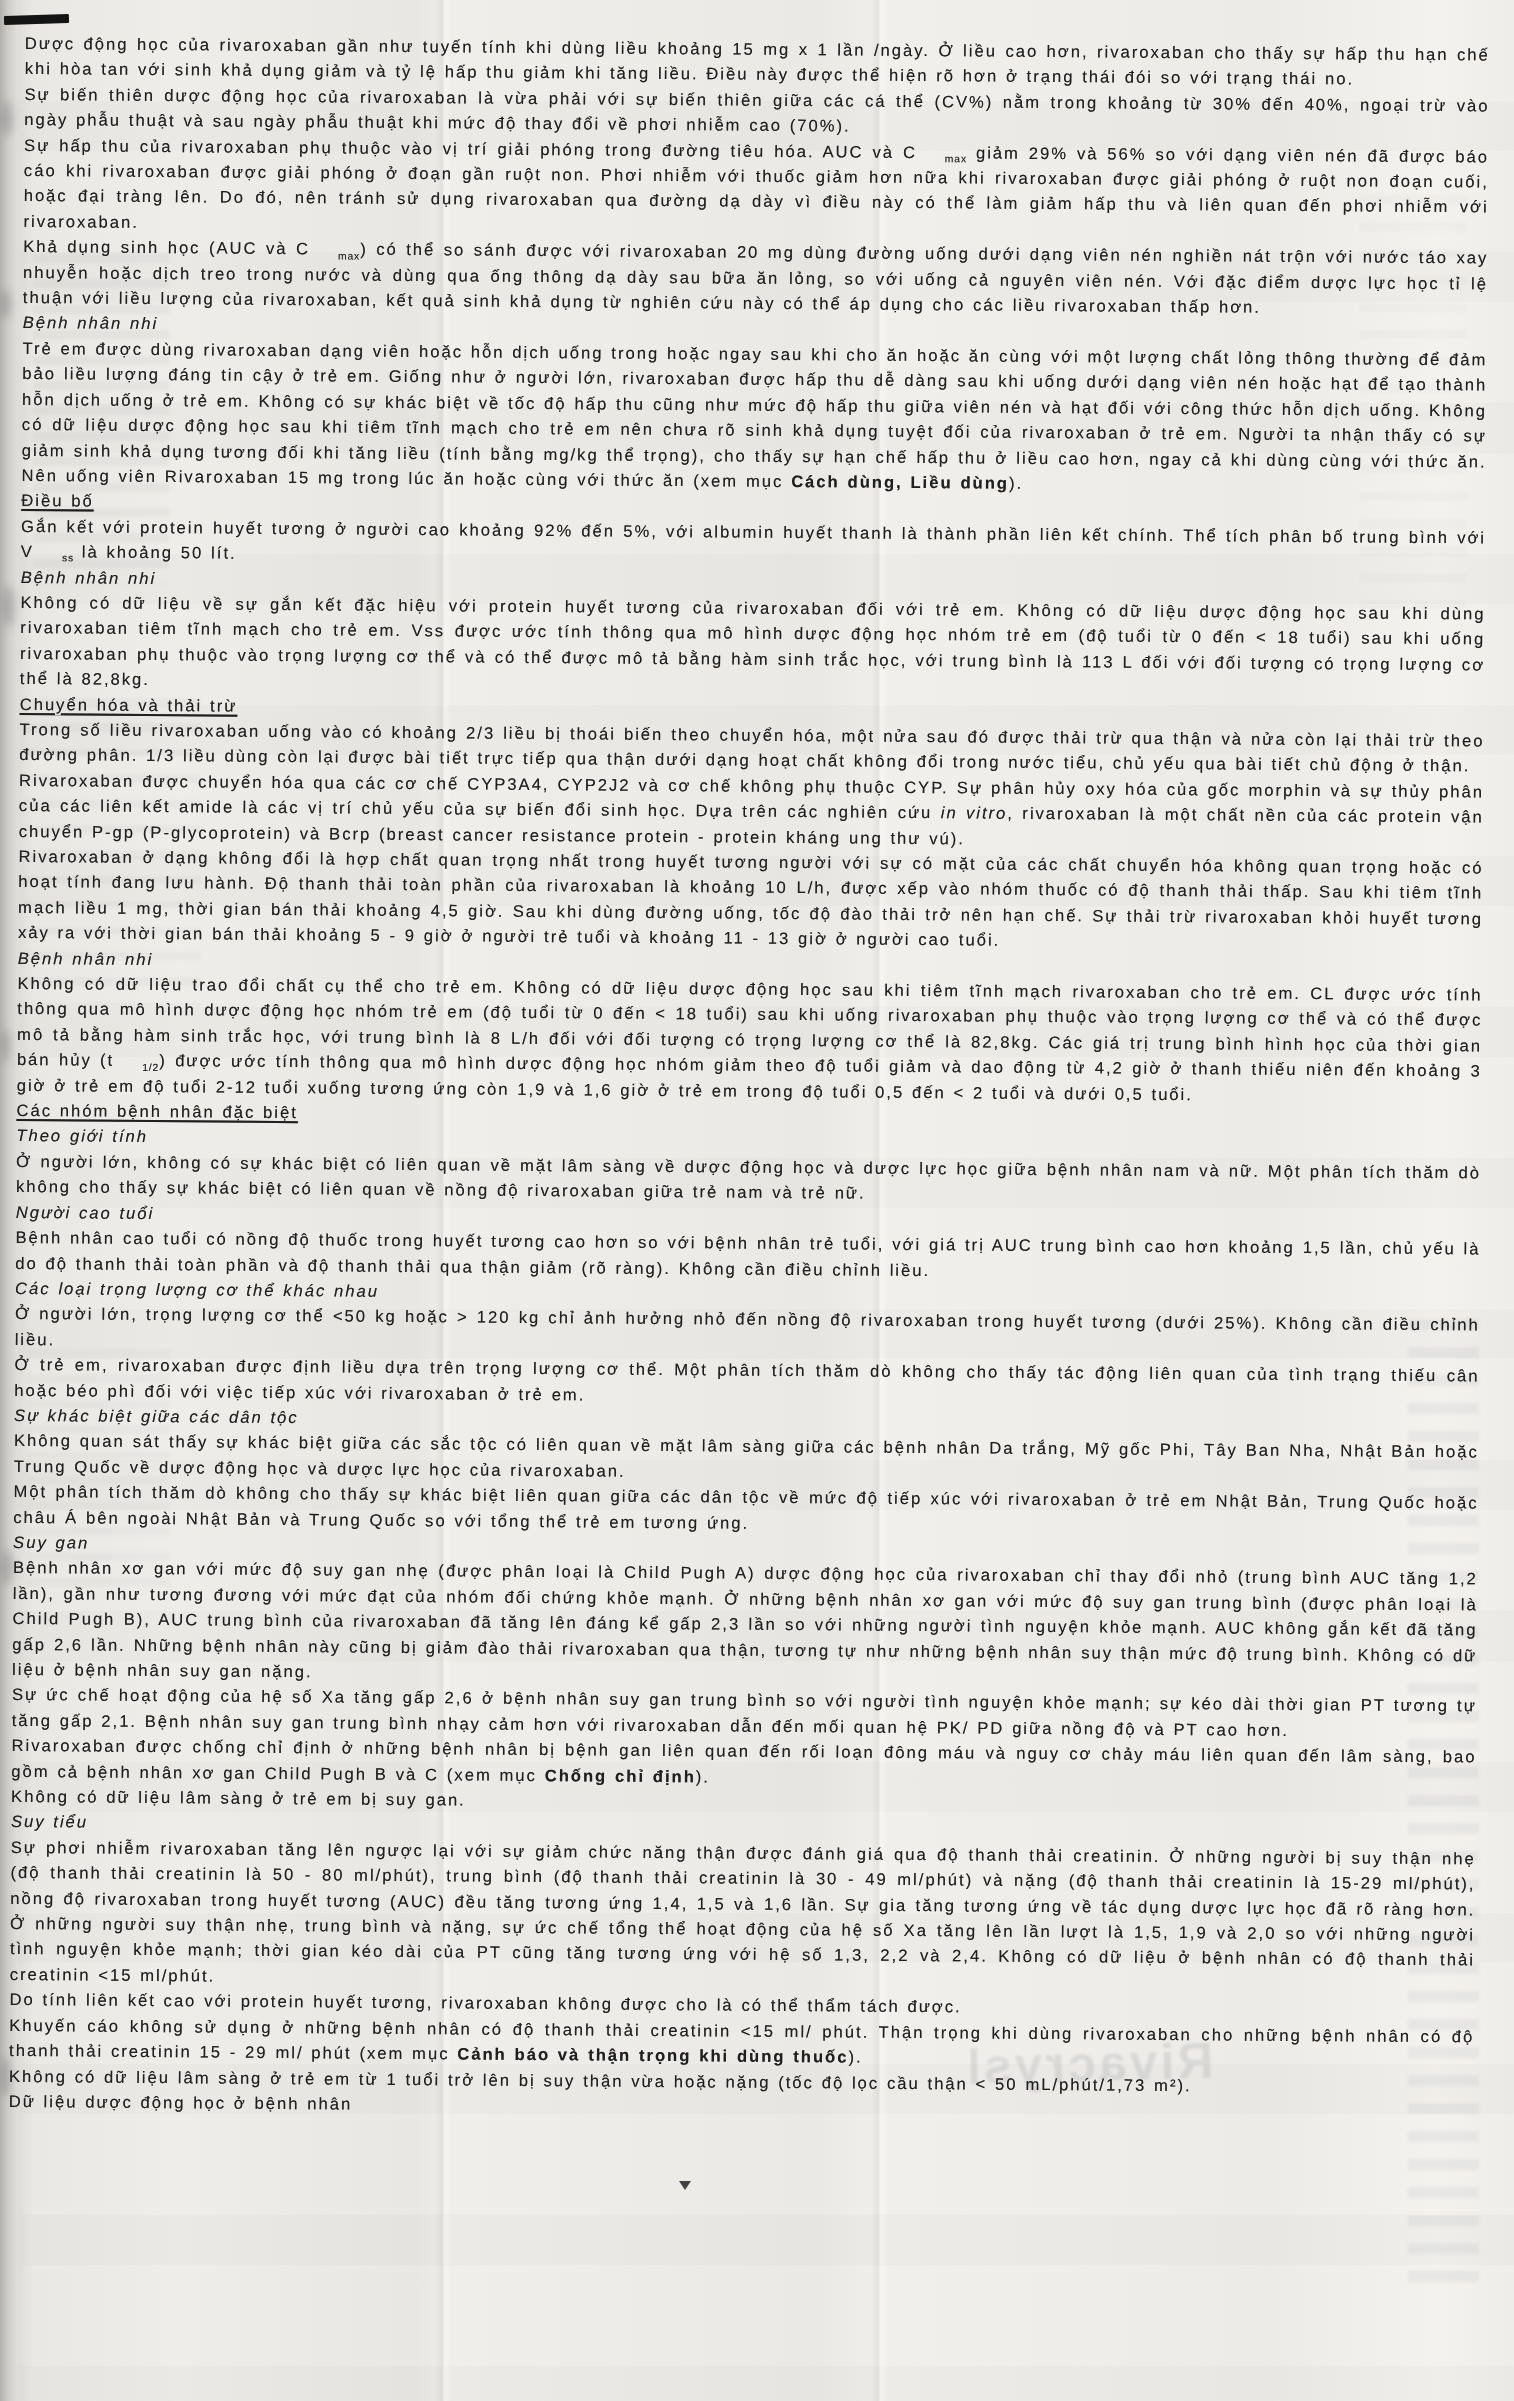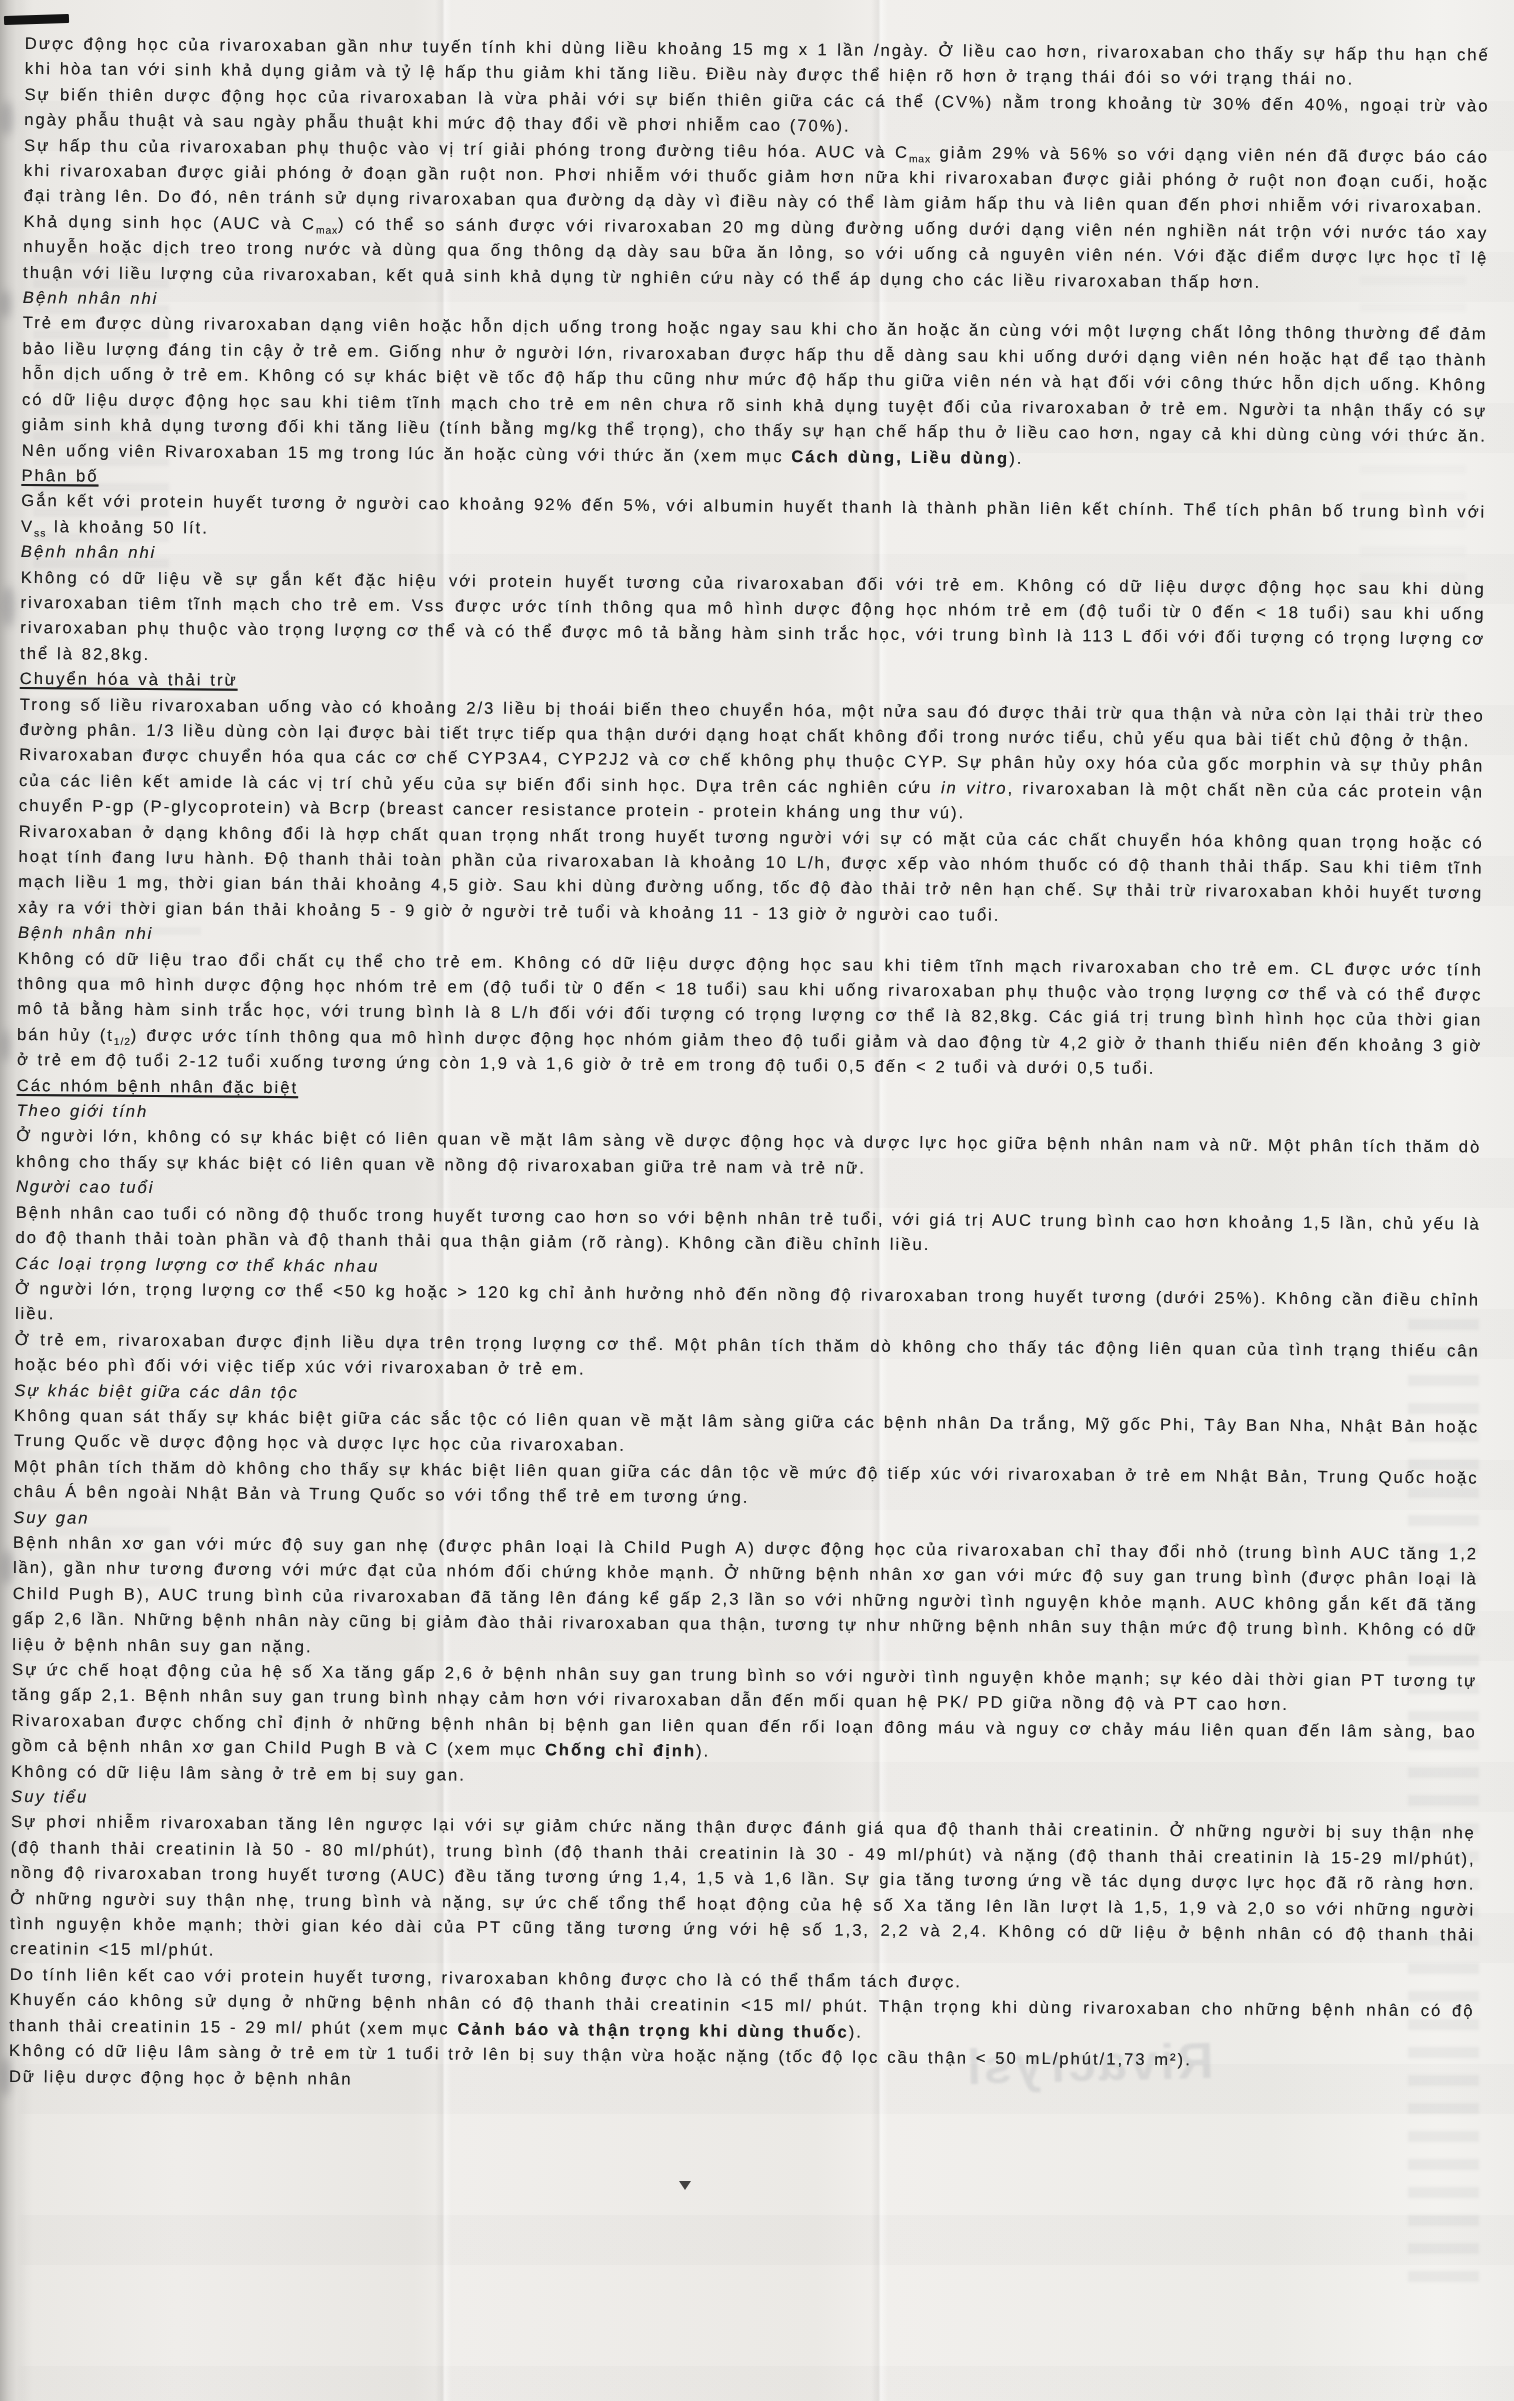--- a/index.html
+++ b/index.html
@@ -61,21 +61,21 @@
     text-shadow:0 0 0.4px rgba(25,25,25,0.55);
   }
   .doc p{margin:0;}
   .doc .h-underline{
     text-decoration:underline;
     text-decoration-thickness:1.5px;
     text-underline-offset:3px;
     text-align:left;
   }
   .doc .h-italic{font-style:italic;text-align:left;}
-  .doc sub{font-size:0.62em;letter-spacing:0.9px;line-height:0;}
+  .doc sub{font-size:0.62em;letter-spacing:0.9px;line-height:0;margin-left:28px;}
 </style>
 </head>
 <body>
 
 <div class="h-bands"></div>
 <div class="crease c1"></div>
 <div class="crease c2"></div>
 <div class="edge-left"></div>
 <div class="edge-blob" style="left:1.2px;top:101px;width:12px;height:35px;"></div>
 <div class="edge-blob" style="left:0px;top:290px;width:10.6px;height:28px;"></div>
@@ -92,21 +92,21 @@
 <div class="watermark">Rivacrysl</div>
 <div class="speck"></div>
 
 <div class="doc">
     <p class="blk body"><span>Dược động học của rivaroxaban gần như tuyến tính khi dùng liều khoảng 15 mg x 1 lần /ngày. Ở liều cao hơn, rivaroxaban cho thấy sự hấp thu hạn chế khi hòa tan với sinh khả dụng giảm và tỷ lệ hấp thu giảm khi tăng liều. Điều này được thể hiện rõ hơn ở trạng thái đói so với trạng thái no.</span></p>
     <p class="blk body"><span>Sự biến thiên dược động học của rivaroxaban là vừa phải với sự biến thiên giữa các cá thể (CV%) nằm trong khoảng từ 30% đến 40%, ngoại trừ vào ngày phẫu thuật và sau ngày phẫu thuật khi mức độ thay đổi về phơi nhiễm cao (70%).</span></p>
     <p class="blk body"><span>Sự hấp thu của rivaroxaban phụ thuộc vào vị trí giải phóng trong đường tiêu hóa. AUC và C</span><sub>max</sub><span> giảm 29% và 56% so với dạng viên nén đã được báo cáo khi rivaroxaban được giải phóng ở đoạn gần ruột non. Phơi nhiễm với thuốc giảm hơn nữa khi rivaroxaban được giải phóng ở ruột non đoạn cuối, hoặc đại tràng lên. Do đó, nên tránh sử dụng rivaroxaban qua đường dạ dày vì điều này có thể làm giảm hấp thu và liên quan đến phơi nhiễm với rivaroxaban.</span></p>
     <p class="blk body"><span>Khả dụng sinh học (AUC và C</span><sub>max</sub><span>) có thể so sánh được với rivaroxaban 20 mg dùng đường uống dưới dạng viên nén nghiền nát trộn với nước táo xay nhuyễn hoặc dịch treo trong nước và dùng qua ống thông dạ dày sau bữa ăn lỏng, so với uống cả nguyên viên nén. Với đặc điểm dược lực học tỉ lệ thuận với liều lượng của rivaroxaban, kết quả sinh khả dụng từ nghiên cứu này có thể áp dụng cho các liều rivaroxaban thấp hơn.</span></p>
     <p class="blk h-italic"><span>Bệnh nhân nhi</span></p>
     <p class="blk body"><span>Trẻ em được dùng rivaroxaban dạng viên hoặc hỗn dịch uống trong hoặc ngay sau khi cho ăn hoặc ăn cùng với một lượng chất lỏng thông thường để đảm bảo liều lượng đáng tin cậy ở trẻ em. Giống như ở người lớn, rivaroxaban được hấp thu dễ dàng sau khi uống dưới dạng viên nén hoặc hạt để tạo thành hỗn dịch uống ở trẻ em. Không có sự khác biệt về tốc độ hấp thu cũng như mức độ hấp thu giữa viên nén và hạt đối với công thức hỗn dịch uống. Không có dữ liệu dược động học sau khi tiêm tĩnh mạch cho trẻ em nên chưa rõ sinh khả dụng tuyệt đối của rivaroxaban ở trẻ em. Người ta nhận thấy có sự giảm sinh khả dụng tương đối khi tăng liều (tính bằng mg/kg thể trọng), cho thấy sự hạn chế hấp thu ở liều cao hơn, ngay cả khi dùng cùng với thức ăn. Nên uống viên Rivaroxaban 15 mg trong lúc ăn hoặc cùng với thức ăn (xem mục </span><span style="font-weight: bold;">Cách dùng, Liều dùng</span><span>).</span></p>
-    <p class="blk h-underline"><span>Phân bố</span></p>
+    <p class="blk h-underline"><span>Điều bố</span></p>
     <p class="blk body"><span>Gắn kết với protein huyết tương ở người cao khoảng 92% đến 5%, với albumin huyết thanh là thành phần liên kết chính. Thể tích phân bố trung bình với V</span><sub>ss</sub><span> là khoảng 50 lít.</span></p>
     <p class="blk h-italic"><span>Bệnh nhân nhi</span></p>
     <p class="blk body"><span>Không có dữ liệu về sự gắn kết đặc hiệu với protein huyết tương của rivaroxaban đối với trẻ em. Không có dữ liệu dược động học sau khi dùng rivaroxaban tiêm tĩnh mạch cho trẻ em. Vss được ước tính thông qua mô hình dược động học nhóm trẻ em (độ tuổi từ 0 đến &lt; 18 tuổi) sau khi uống rivaroxaban phụ thuộc vào trọng lượng cơ thể và có thể được mô tả bằng hàm sinh trắc học, với trung bình là 113 L đối với đối tượng có trọng lượng cơ thể là 82,8kg.</span></p>
     <p class="blk h-underline"><span>Chuyển hóa và thải trừ</span></p>
     <p class="blk body"><span>Trong số liều rivaroxaban uống vào có khoảng 2/3 liều bị thoái biến theo chuyển hóa, một nửa sau đó được thải trừ qua thận và nửa còn lại thải trừ theo đường phân. 1/3 liều dùng còn lại được bài tiết trực tiếp qua thận dưới dạng hoạt chất không đổi trong nước tiểu, chủ yếu qua bài tiết chủ động ở thận.</span></p>
     <p class="blk body"><span>Rivaroxaban được chuyển hóa qua các cơ chế CYP3A4, CYP2J2 và cơ chế không phụ thuộc CYP. Sự phân hủy oxy hóa của gốc morphin và sự thủy phân của các liên kết amide là các vị trí chủ yếu của sự biến đổi sinh học. Dựa trên các nghiên cứu </span><span style="font-style: italic;">in vitro</span><span>, rivaroxaban là một chất nền của các protein vận chuyển P-gp (P-glycoprotein) và Bcrp (breast cancer resistance protein - protein kháng ung thư vú).</span></p>
     <p class="blk body"><span>Rivaroxaban ở dạng không đổi là hợp chất quan trọng nhất trong huyết tương người với sự có mặt của các chất chuyển hóa không quan trọng hoặc có hoạt tính đang lưu hành. Độ thanh thải toàn phần của rivaroxaban là khoảng 10 L/h, được xếp vào nhóm thuốc có độ thanh thải thấp. Sau khi tiêm tĩnh mạch liều 1 mg, thời gian bán thải khoảng 4,5 giờ. Sau khi dùng đường uống, tốc độ đào thải trở nên hạn chế. Sự thải trừ rivaroxaban khỏi huyết tương xảy ra với thời gian bán thải khoảng 5 - 9 giờ ở người trẻ tuổi và khoảng 11 - 13 giờ ở người cao tuổi.</span></p>
     <p class="blk h-italic"><span>Bệnh nhân nhi</span></p>
     <p class="blk body"><span>Không có dữ liệu trao đổi chất cụ thể cho trẻ em. Không có dữ liệu dược động học sau khi tiêm tĩnh mạch rivaroxaban cho trẻ em. CL được ước tính thông qua mô hình dược động học nhóm trẻ em (độ tuổi từ 0 đến &lt; 18 tuổi) sau khi uống rivaroxaban phụ thuộc vào trọng lượng cơ thể và có thể được mô tả bằng hàm sinh trắc học, với trung bình là 8 L/h đối với đối tượng có trọng lượng cơ thể là 82,8kg. Các giá trị trung bình hình học của thời gian bán hủy (t</span><sub>1/2</sub><span>) được ước tính thông qua mô hình dược động học nhóm giảm theo độ tuổi giảm và dao động từ 4,2 giờ ở thanh thiếu niên đến khoảng 3 giờ ở trẻ em độ tuổi 2-12 tuổi xuống tương ứng còn 1,9 và 1,6 giờ ở trẻ em trong độ tuổi 0,5 đến &lt; 2 tuổi và dưới 0,5 tuổi.</span></p>
     <p class="blk h-underline"><span>Các nhóm bệnh nhân đặc biệt</span></p>

